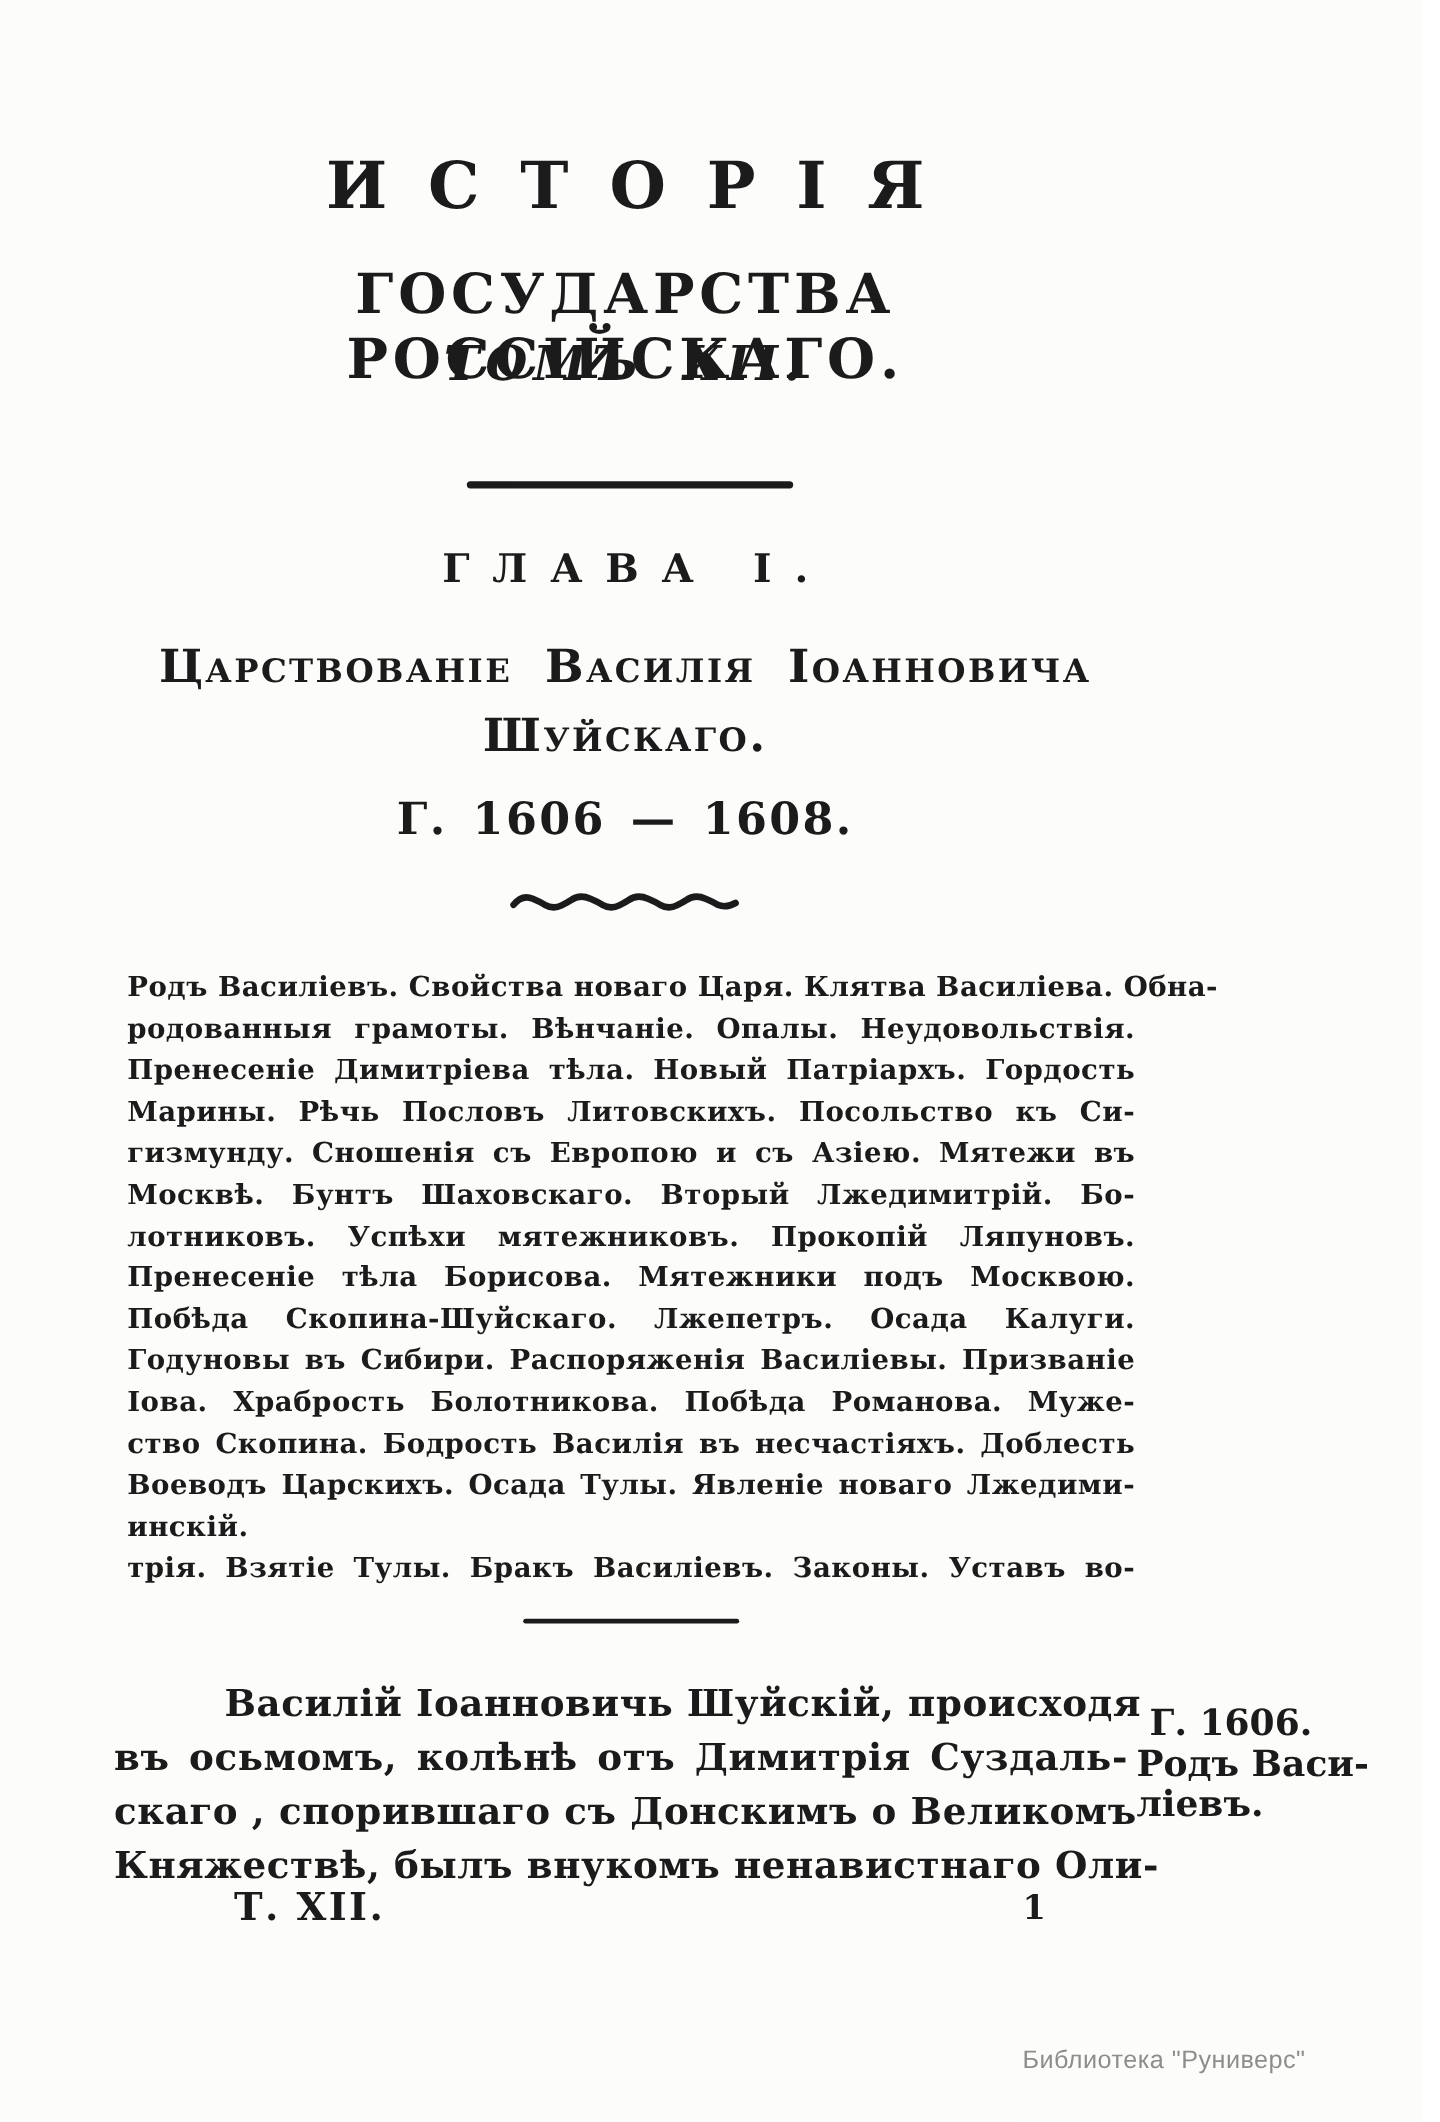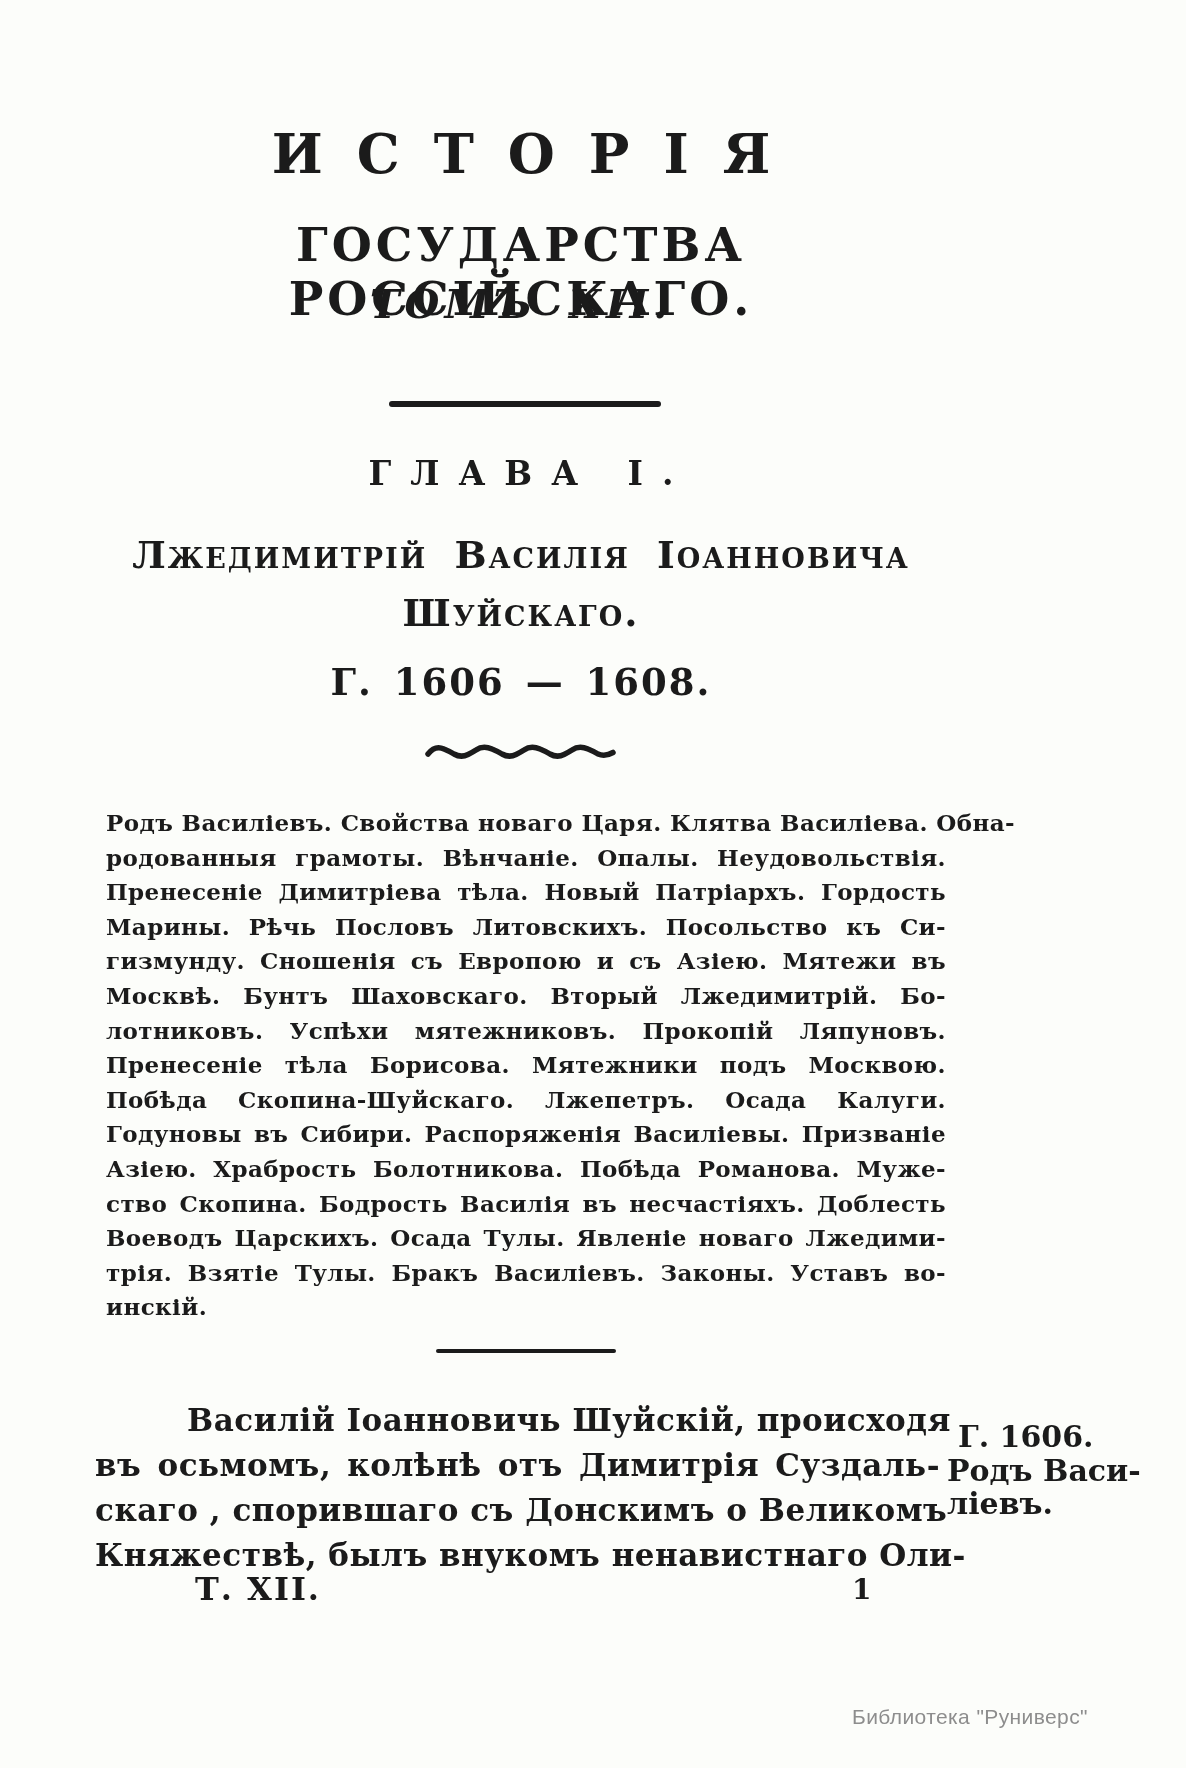--- a/index.html
+++ b/index.html
@@ -104,46 +104,46 @@
 
 <div class="page" style="--ink: #1b1b1b; --paper: #fcfdfa; --wm: #8d8d8d;">
 
   <div class="abs col-center book-title">ИСТОРІЯ</div>
   <div class="abs col-center book-subtitle">ГОСУДАРСТВА РОССІЙСКАГО.</div>
   <div class="abs col-center volume">ТОМЪ XII.</div>
 
   <div class="abs rule rule-1"></div>
 
   <div class="abs col-center chapter">ГЛАВА I.</div>
-  <div class="abs col-center chapter-title ct-1">Лжедимитрій Василія Іоанновича</div>
+  <div class="abs col-center chapter-title ct-1">Царствованіе Василія Іоанновича</div>
   <div class="abs col-center chapter-title ct-2">Шуйскаго.</div>
   <div class="abs col-center years">Г. 1606 — 1608.</div>
 
   <div class="abs ornament">
     <svg width="196" height="20" viewBox="0 0 196 20" aria-hidden="true">
       <path d="M5 12 Q12 3 21 7 Q27 9.5 31 12 Q38 16 45 12.5 Q50 10 53 8 Q60 3 69 7 Q75 9.5 79 12 Q86 16 93 12.5 Q98 10 101 8 Q108 3 117 7 Q123 9.5 127 12 Q134 16 141 12.5 Q146 10 149 8 Q156 3 165 7 Q171 9.5 175 12 Q182 15 190 10.5" fill="none" stroke="#1b1b1b" stroke-width="5.5" stroke-linecap="round"></path>
     </svg>
   </div>
 
   <div class="abs summary">
     <div class="sline first">Родъ Василіевъ. Свойства новаго Царя. Клятва Василіева. Обна-</div>
     <div class="sline">родованныя грамоты. Вѣнчаніе. Опалы. Неудовольствія.</div>
     <div class="sline">Пренесеніе Димитріева тѣла. Новый Патріархъ. Гордость</div>
     <div class="sline">Марины. Рѣчь Пословъ Литовскихъ. Посольство къ Си-</div>
     <div class="sline">гизмунду. Сношенія съ Европою и съ Азіею. Мятежи въ</div>
     <div class="sline">Москвѣ. Бунтъ Шаховскаго. Вторый Лжедимитрій. Бо-</div>
     <div class="sline">лотниковъ. Успѣхи мятежниковъ. Прокопій Ляпуновъ.</div>
     <div class="sline">Пренесеніе тѣла Борисова. Мятежники подъ Москвою.</div>
     <div class="sline">Побѣда Скопина-Шуйскаго. Лжепетръ. Осада Калуги.</div>
     <div class="sline">Годуновы въ Сибири. Распоряженія Василіевы. Призваніе</div>
-    <div class="sline">Азіею. Храбрость Болотникова. Побѣда Романова. Муже-</div>
+    <div class="sline">Іова. Храбрость Болотникова. Побѣда Романова. Муже-</div>
     <div class="sline">ство Скопина. Бодрость Василія въ несчастіяхъ. Доблесть</div>
     <div class="sline">Воеводъ Царскихъ. Осада Тулы. Явленіе новаго Лжедими-</div>
+    <div class="sline last">инскій.</div>
     <div class="sline">трія. Взятіе Тулы. Бракъ Василіевъ. Законы. Уставъ во-</div>
-    <div class="sline last">инскій.</div>
   </div>
 
   <div class="abs rule rule-2"></div>
 
   <div class="abs body-par">
     <div class="bline first">Василій Іоанновичь Шуйскій, происходя</div>
     <div class="bline">въ осьмомъ, колѣнѣ отъ Димитрія Суздаль-</div>
     <div class="bline">скаго , спорившаго съ Донскимъ о Великомъ</div>
     <div class="bline">Княжествѣ, былъ внукомъ ненавистнаго Оли-</div>
   </div>

